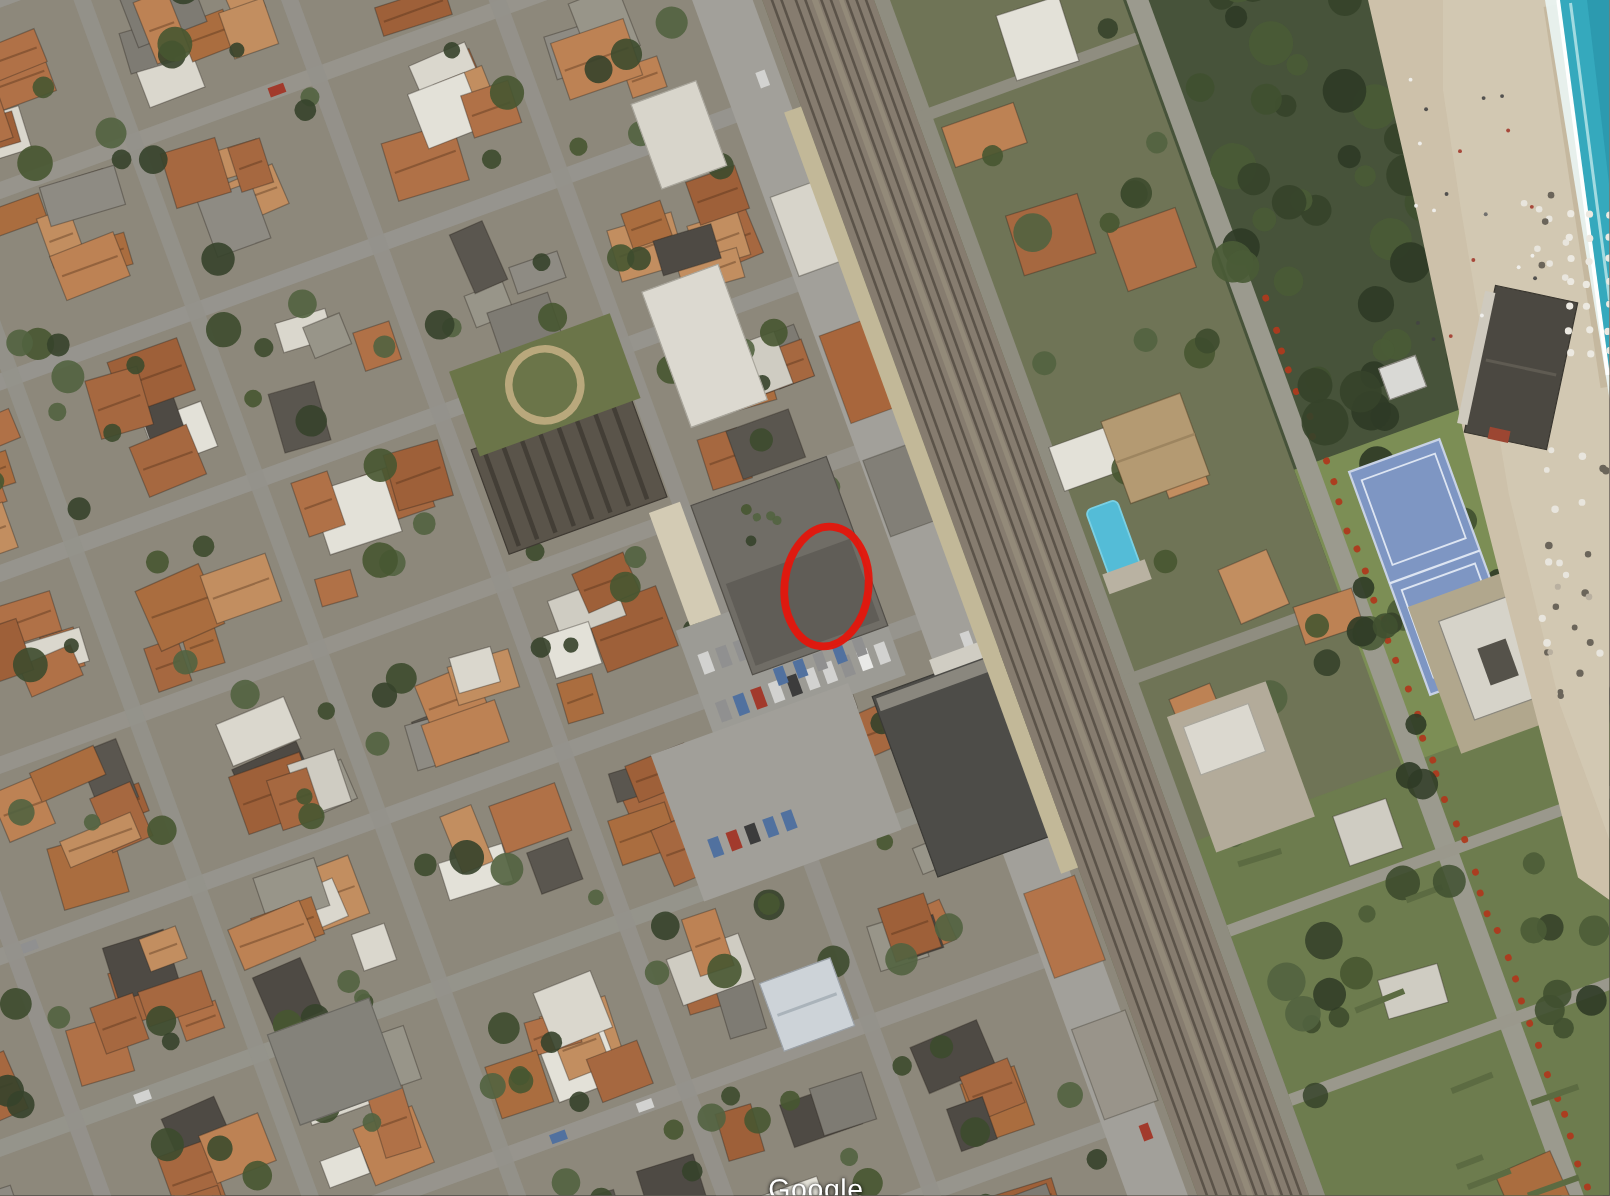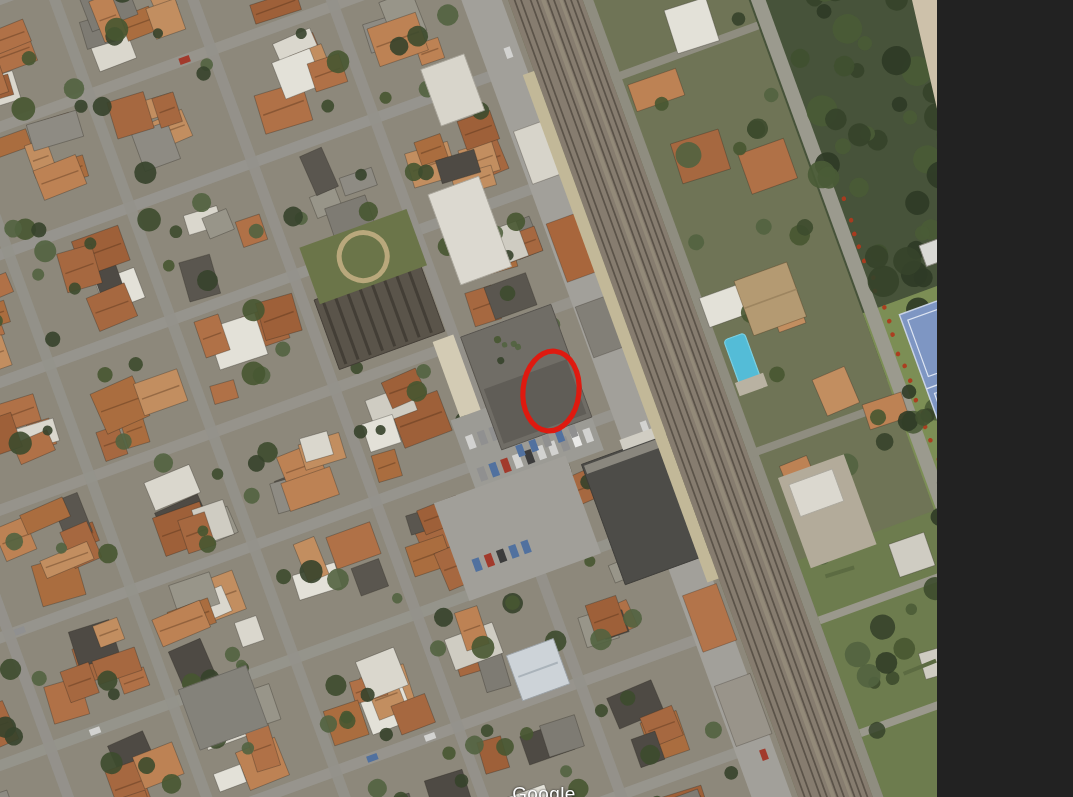--- a/index.html
+++ b/index.html
@@ -1,17 +1,17 @@
 <!DOCTYPE html>
 <html><head>
 <meta charset="utf-8">
 <style>
   html,body{margin:0;padding:0;background:#222;}
   .viewport{
-    position:relative;width:937px;height:797px;overflow:hidden;
+    position:relative;width:1073px;height:797px;overflow:hidden;
     background:#8d887b;font-family:"Liberation Sans",sans-serif;
   }
   .viewport svg{position:absolute;left:0;top:0;display:block;}
   .watermark{
     position:absolute;left:504px;top:783px;width:80px;text-align:center;
     color:#ffffff;font-size:19px;font-weight:500;letter-spacing:.4px;
     text-shadow:0 1px 3px rgba(0,0,0,.75),0 0 2px rgba(0,0,0,.6);
     user-select:none;cursor:pointer;
   }
 </style>

